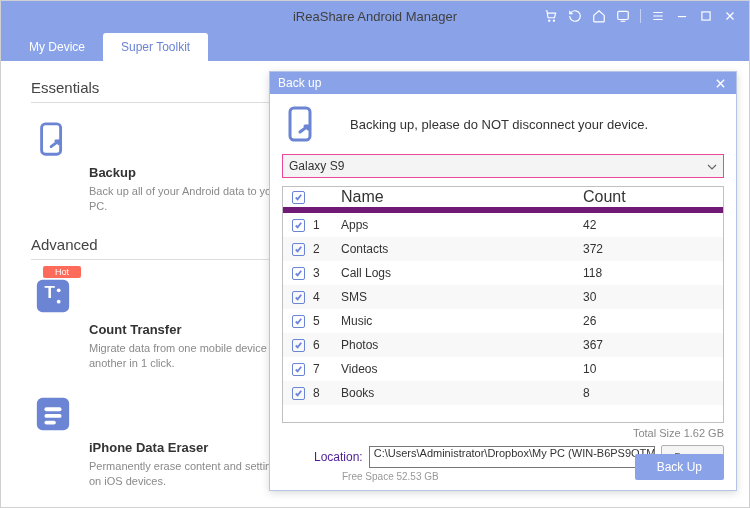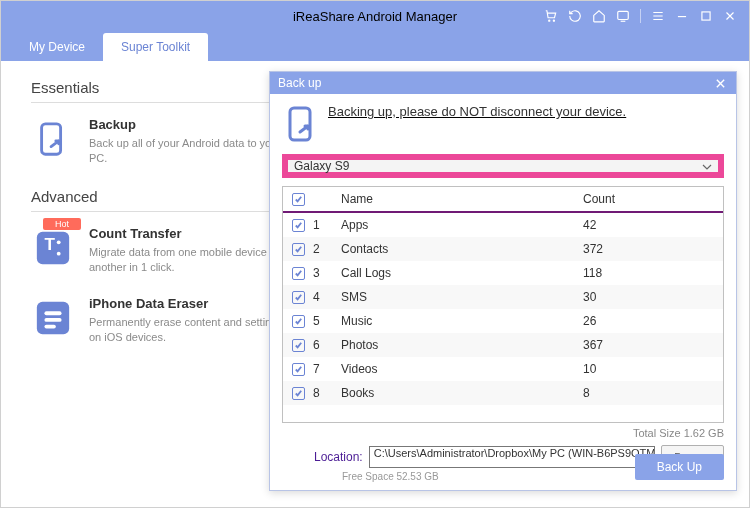--- a/index.html
+++ b/index.html
@@ -1,53 +1,53 @@
 <!DOCTYPE html>
 <html><head>
 <meta charset="utf-8">
 <style>
   * { box-sizing: border-box; margin: 0; padding: 0; font-family: "Segoe UI", Arial, sans-serif; }
   body { width: 750px; height: 508px; background: #f5f5f5; border: 1px solid #d0d0d0; position: relative; overflow: hidden; }
   
-  .titlebar { height: 30px; background: #8aa3e8; display: flex; align-items: center; color: #000000; font-size: 12px; position: relative; }
+  .titlebar { height: 30px; background: #8aa3e8; display: flex; align-items: center; color: #404040; font-size: 12px; position: relative; }
   .titlebar-title { position: absolute; left: 50%; transform: translateX(-50%); font-size: 13px; }
   .titlebar-icons { position: absolute; right: 8px; display: flex; align-items: center; gap: 2px; }
   .titlebar-icons .tico { width: 22px; height: 22px; display: flex; align-items: center; justify-content: center; cursor: pointer; }
   .tico svg { width: 14px; height: 14px; }
   .titlebar-sep { width: 1px; height: 14px; background: rgba(255,255,255,0.5); margin: 0 4px; }
   
   .tabsbar { height: 30px; background: #8aa3e8; display: flex; align-items: flex-end; padding-left: 10px; }
   .tab { height: 28px; padding: 0 18px; display: flex; align-items: center; font-size: 12px; color: #fff; cursor: pointer; }
   .tab.active { background: #fff; color: #6b84d4; border-radius: 3px 3px 0 0; }
   
   .content { padding: 18px 30px; background: #fff; height: calc(508px - 60px); }
   .section-title { font-size: 15px; color: #444; margin-bottom: 6px; }
   .section-hr { border: none; border-top: 1px solid #ddd; margin-bottom: 14px; }
   
   .feature { display: flex; gap: 14px; margin-bottom: 22px; max-width: 260px; }
   .feature-icon { width: 44px; height: 44px; display: flex; align-items: center; justify-content: center; flex-shrink: 0; position: relative; }
   .feature-icon svg { width: 38px; height: 38px; }
   .feature-body { flex: 1; }
-  .feature-title { font-size: 13px; color: #333; font-weight: 600; margin-bottom: 4px; }
+  .feature-title { font-size: 13px; color: #333; font-weight: 600; margin-bottom: 4px; margin-top: 48px; }
   .feature-desc { font-size: 11px; color: #8a8a8a; line-height: 1.35; }
   .hot-badge { position: absolute; top: -8px; left: 12px; background: #ff6b5b; color: #fff; font-size: 9px; padding: 1px 12px; border-radius: 2px; }
   
   
   .modal { position: absolute; left: 268px; top: 70px; width: 468px; height: 420px; background: #fff; border: 1px solid #b8c4e6; box-shadow: 0 2px 8px rgba(0,0,0,0.15); display: flex; flex-direction: column; }
   .modal-titlebar { height: 22px; background: #8aa3e8; color: #fff; display: flex; align-items: center; padding: 0 8px; font-size: 12px; justify-content: space-between; }
   .modal-close { cursor: pointer; width: 16px; height: 16px; display: flex; align-items: center; justify-content: center; }
   .modal-body { flex: 1; padding: 10px 12px 8px; display: flex; flex-direction: column; }
-  .modal-banner { display: flex; align-items: flex-start; gap: 6px; margin-bottom: 10px; text-decoration: underline; }
+  .modal-banner { display: flex; align-items: center; gap: 28px; margin-bottom: 10px; }
   .modal-banner-icon { width: 40px; height: 40px; display: flex; align-items: center; justify-content: center; }
   .modal-banner-text { font-size: 13px; color: #333; }
   
-  .device-select { width: 100%; height: 24px; border: 6px solid #ec4899; background: #f4f4f4; font-size: 12px; padding: 0 6px; color: #333; margin-bottom: 8px; display: flex; align-items: center; justify-content: space-between; cursor: pointer; }
+  .device-select { width: 100%; height: 24px; border: 1px solid #ec4899; background: #f4f4f4; font-size: 12px; padding: 0 6px; color: #333; margin-bottom: 8px; display: flex; align-items: center; justify-content: space-between; cursor: pointer; }
   
   .grid-box { border: 1px solid #c0c0c0; flex: 1; overflow: hidden; }
-  .grid-header { display: flex; height: 26px; align-items: center; border-bottom: 2px solid #701a75; font-size: 12px; color: #333; }
+  .grid-header { display: flex; height: 26px; align-items: center; border-bottom: 6px solid #701a75; font-size: 16px; color: #333; }
   .grid-row { display: flex; height: 24px; align-items: center; font-size: 12px; color: #333; }
   .grid-row:nth-child(even) { background: #f8f8f8; }
   .col-chk { width: 30px; display: flex; justify-content: center; }
   .col-num { width: 24px; text-align: left; }
   .col-name { flex: 1; padding-left: 4px; }
   .col-count { width: 140px; }
   .chk { width: 13px; height: 13px; border: 1.5px solid #6b84d4; border-radius: 2px; display: flex; align-items: center; justify-content: center; cursor: pointer; }
   .chk svg { width: 9px; height: 9px; }
   
   .totalsize { text-align: right; font-size: 11px; color: #888; margin-top: 4px; }

